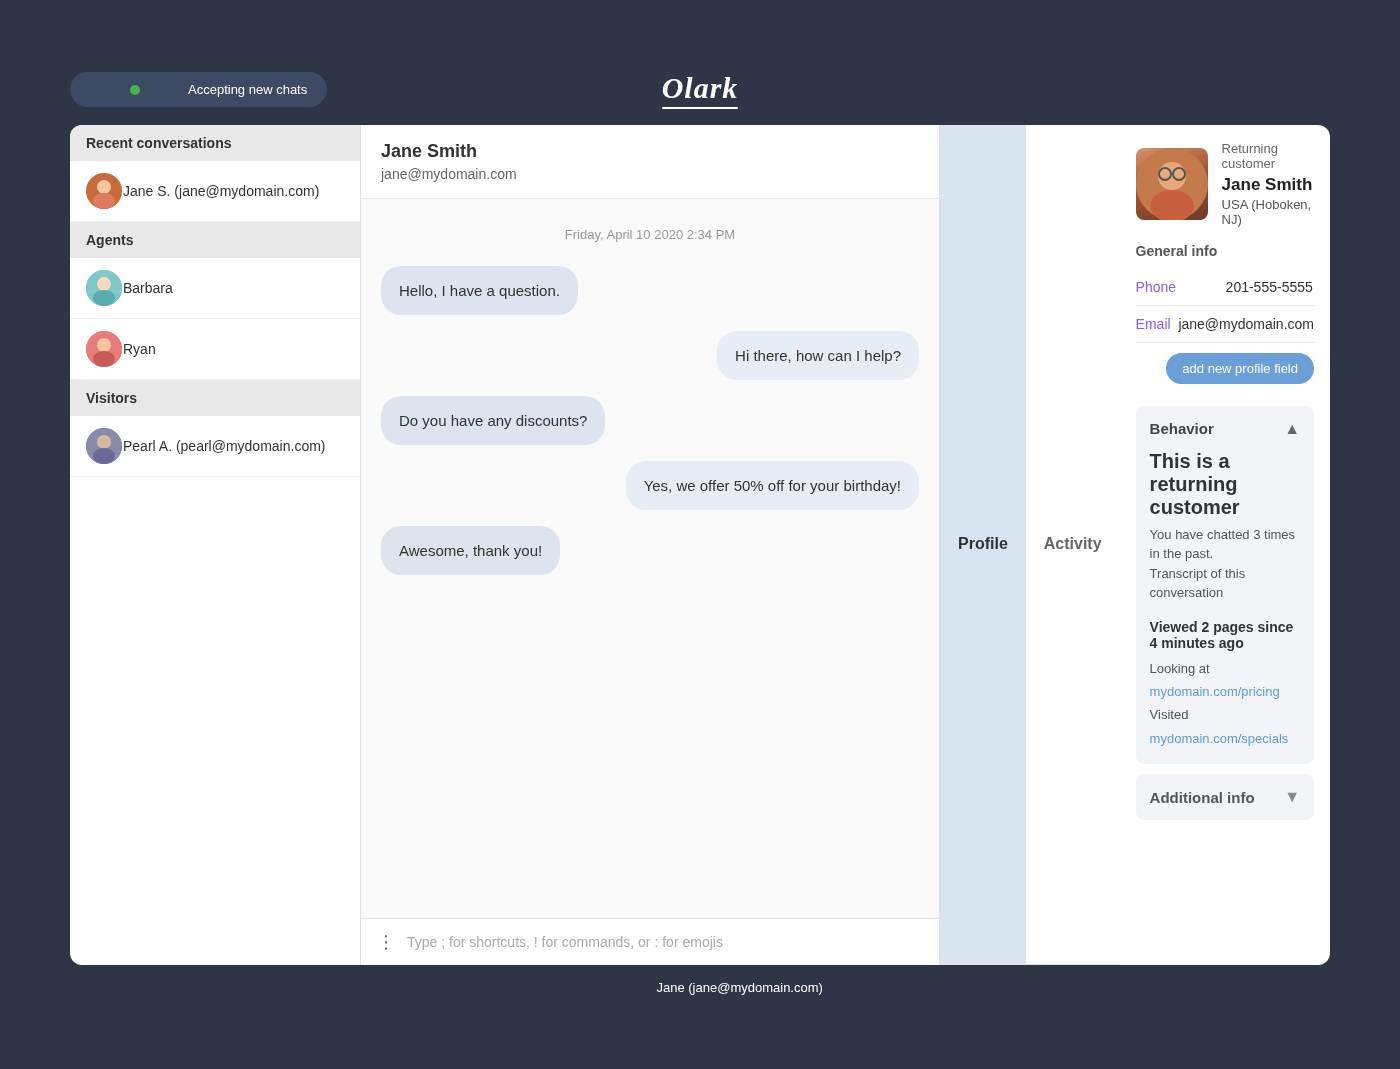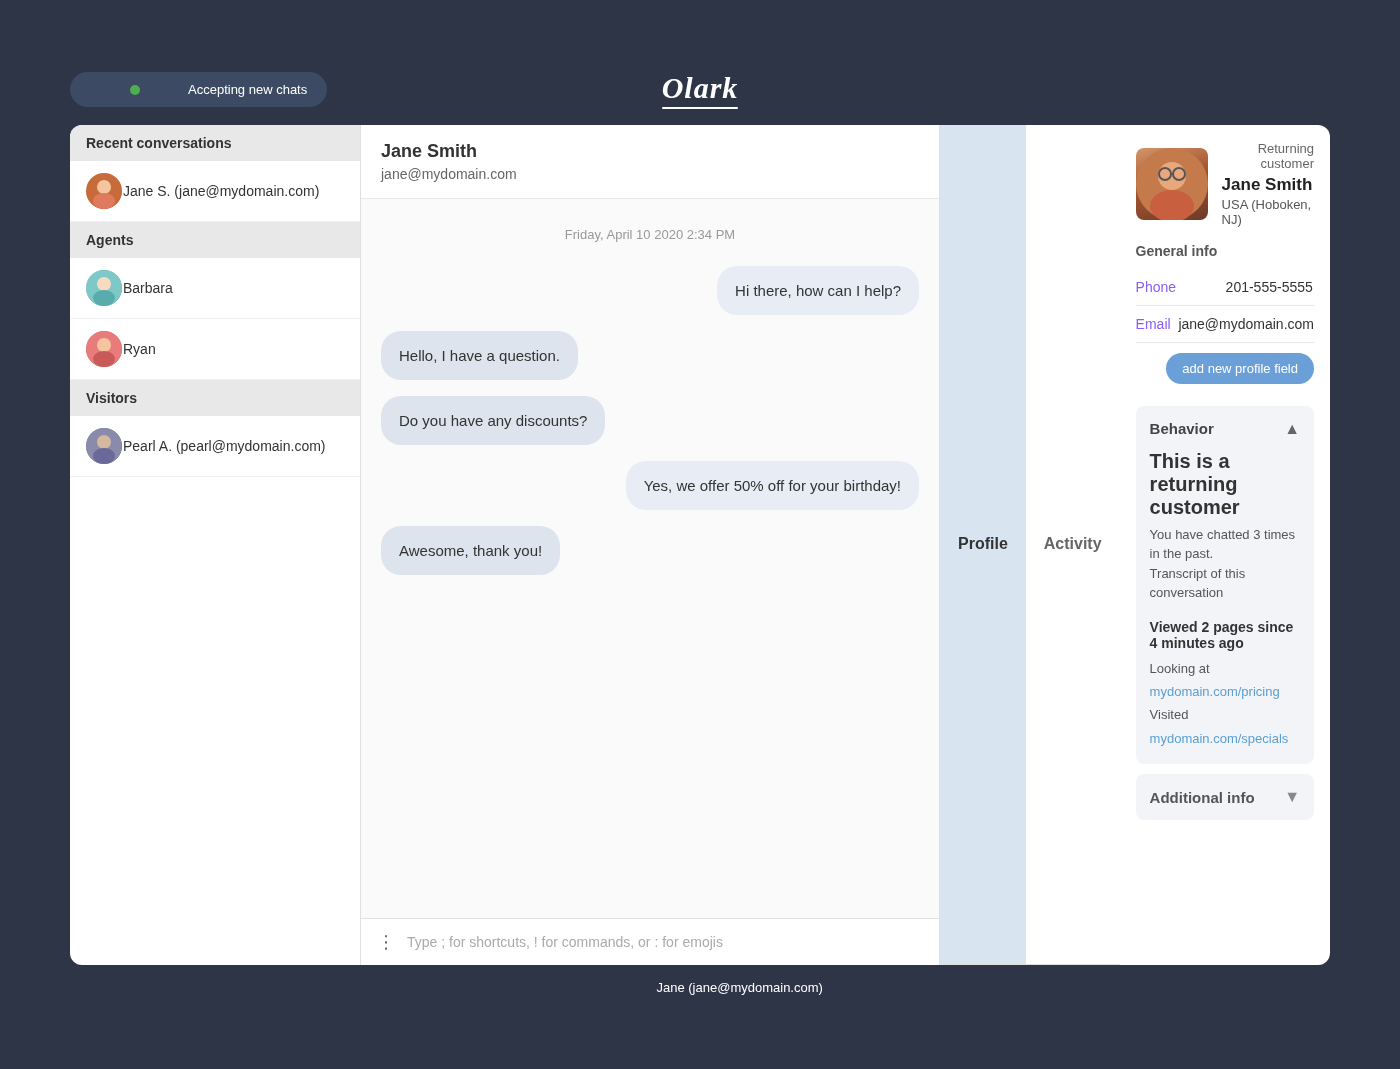--- a/index.html
+++ b/index.html
@@ -270,21 +270,20 @@
       height: 100%;
       background: linear-gradient(160deg, #d4956a 0%, #a0522d 50%, #6b3a2a 100%);
       display: flex;
       align-items: center;
       justify-content: center;
     }
     .customer-info-text .returning {
       font-size: 13px;
       color: #666;
       margin-bottom: 4px;
-      text-align: right;
     }
     .customer-info-text .name {
       font-size: 17px;
       font-weight: 700;
       color: #222;
       margin-bottom: 2px;
     }
     .customer-info-text .location {
       font-size: 13px;
       color: #555;
@@ -459,22 +458,22 @@
       </div>
     </div>
 
     <div class="chat-area">
       <div class="chat-header">
         <div class="chat-header-name">Jane Smith</div>
         <div class="chat-header-email">jane@mydomain.com</div>
       </div>
       <div class="chat-messages">
         <div class="chat-date-divider">Friday, April 10 2020 2:34 PM</div>
+        <div class="bubble bubble-received">Hello, I have a question.</div>
         <div class="bubble bubble-sent">Hi there, how can I help?</div>
-        <div class="bubble bubble-received">Hello, I have a question.</div>
         <div class="bubble bubble-received">Do you have any discounts?</div>
         <div class="bubble bubble-sent">Yes, we offer 50% off for your birthday!</div>
         <div class="bubble bubble-received">Awesome, thank you!</div>
       </div>
       <div class="chat-input-area">
         <div class="chat-input-dots">⋮</div>
         <input class="chat-input" type="text" placeholder="Type ; for shortcuts, ! for commands, or : for emojis" style="">
       </div>
     </div>
 

